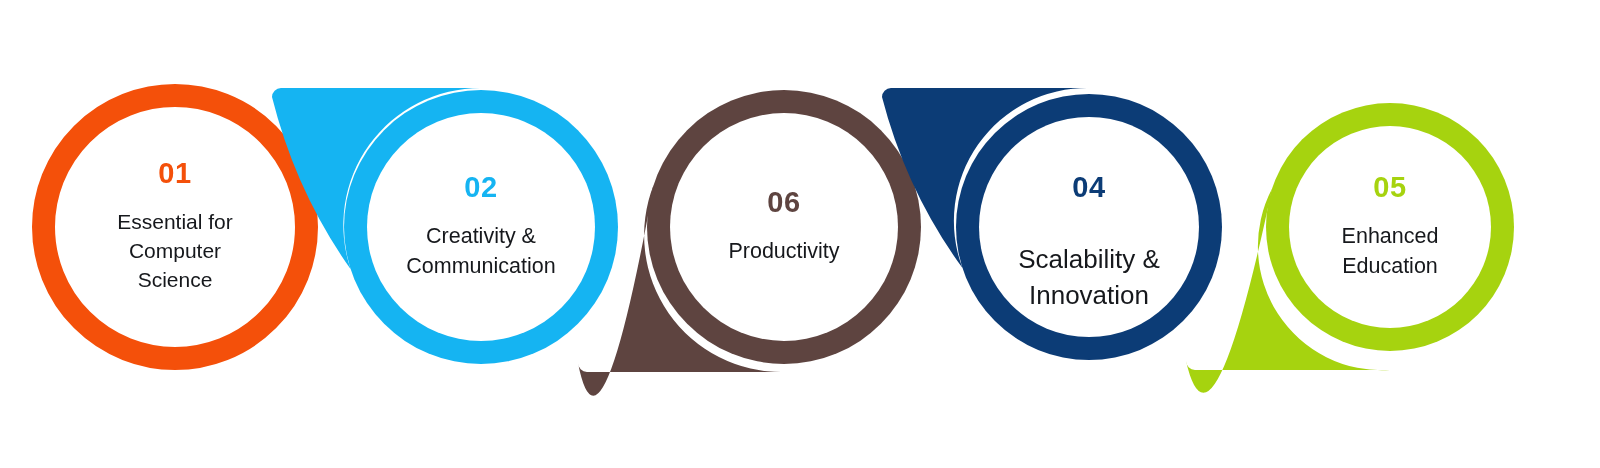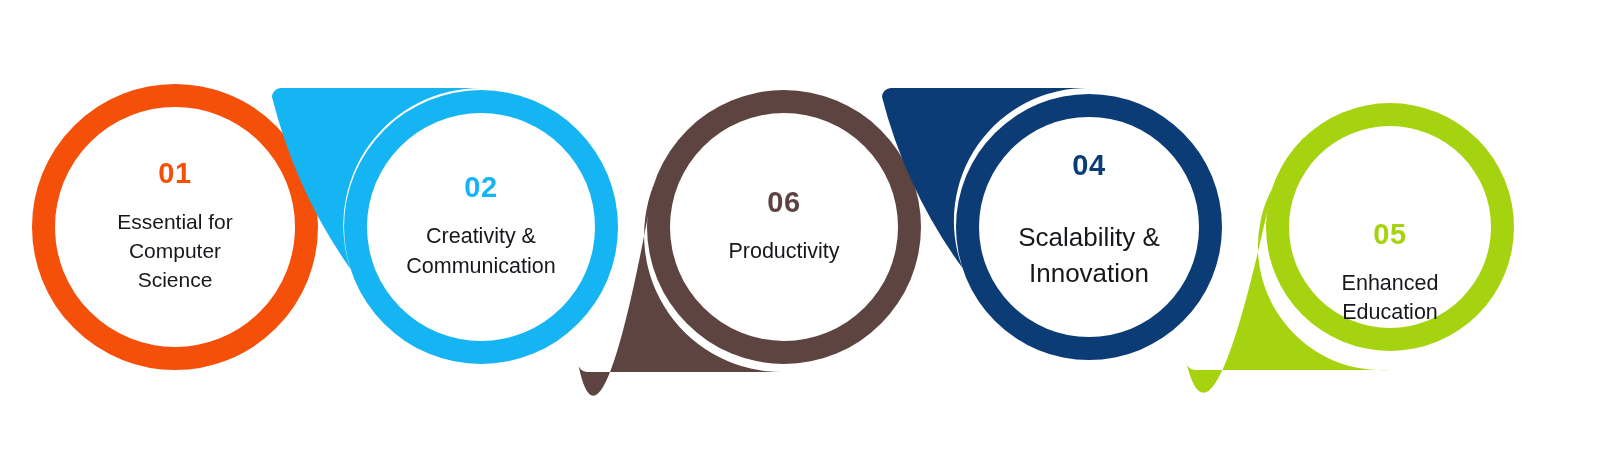--- a/index.html
+++ b/index.html
@@ -90,24 +90,24 @@
       </div>
       <div class="step-node" style="left: 367px; top: 113px; width: 228px; height: 228px;">
         <div class="step-number" style="color: rgb(21, 180, 242);">02</div>
         <div class="step-label" style="font-size: 21.5px;">Creativity &amp;
 Communication</div>
       </div>
       <div class="step-node" style="left: 670px; top: 113px; width: 228px; height: 228px;">
         <div class="step-number" style="color: rgb(94, 68, 64);">06</div>
         <div class="step-label" style="font-size: 21.5px;">Productivity</div>
       </div>
-      <div class="step-node" style="left: 979px; top: 111px; width: 220px; height: 220px; gap: 20px;">
+      <div class="step-node" style="left: 979px; top: 133px; width: 220px; height: 220px; gap: 20px;">
         <div class="step-number" style="color: rgb(12, 60, 118);">04</div>
         <div class="step-label" style="font-size: 26px;">Scalability &amp;
 Innovation</div>
       </div>
-      <div class="step-node" style="left: 1289px; top: 126px; width: 202px; height: 202px; justify-content: flex-end;">
+      <div class="step-node" style="left: 1289px; top: 126px; width: 202px; height: 202px;">
         <div class="step-number" style="color: rgb(166, 211, 15);">05</div>
         <div class="step-label" style="font-size: 21.5px;">Enhanced
 Education</div>
       </div>
     </div>
 </div>
 
 </body></html>

